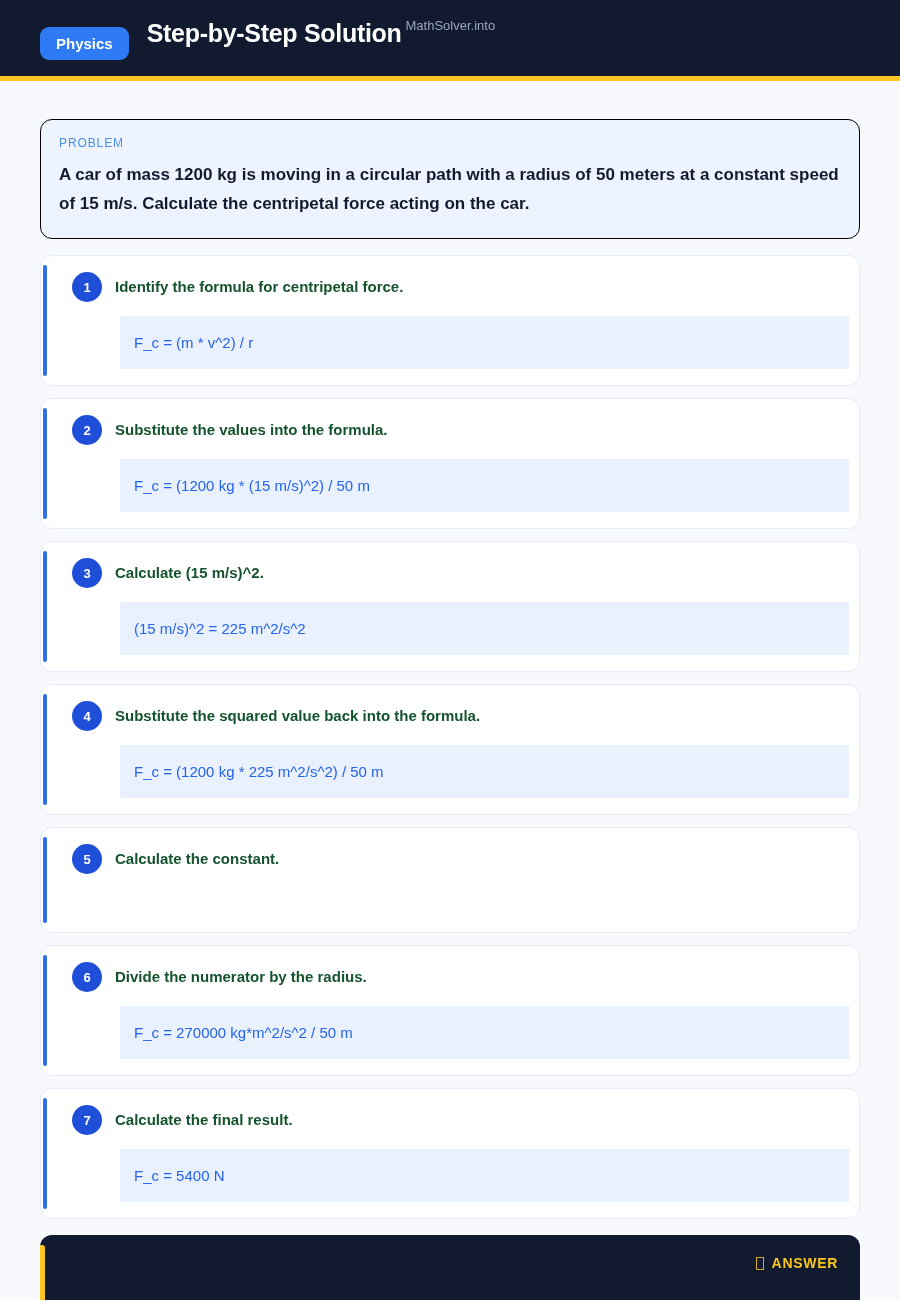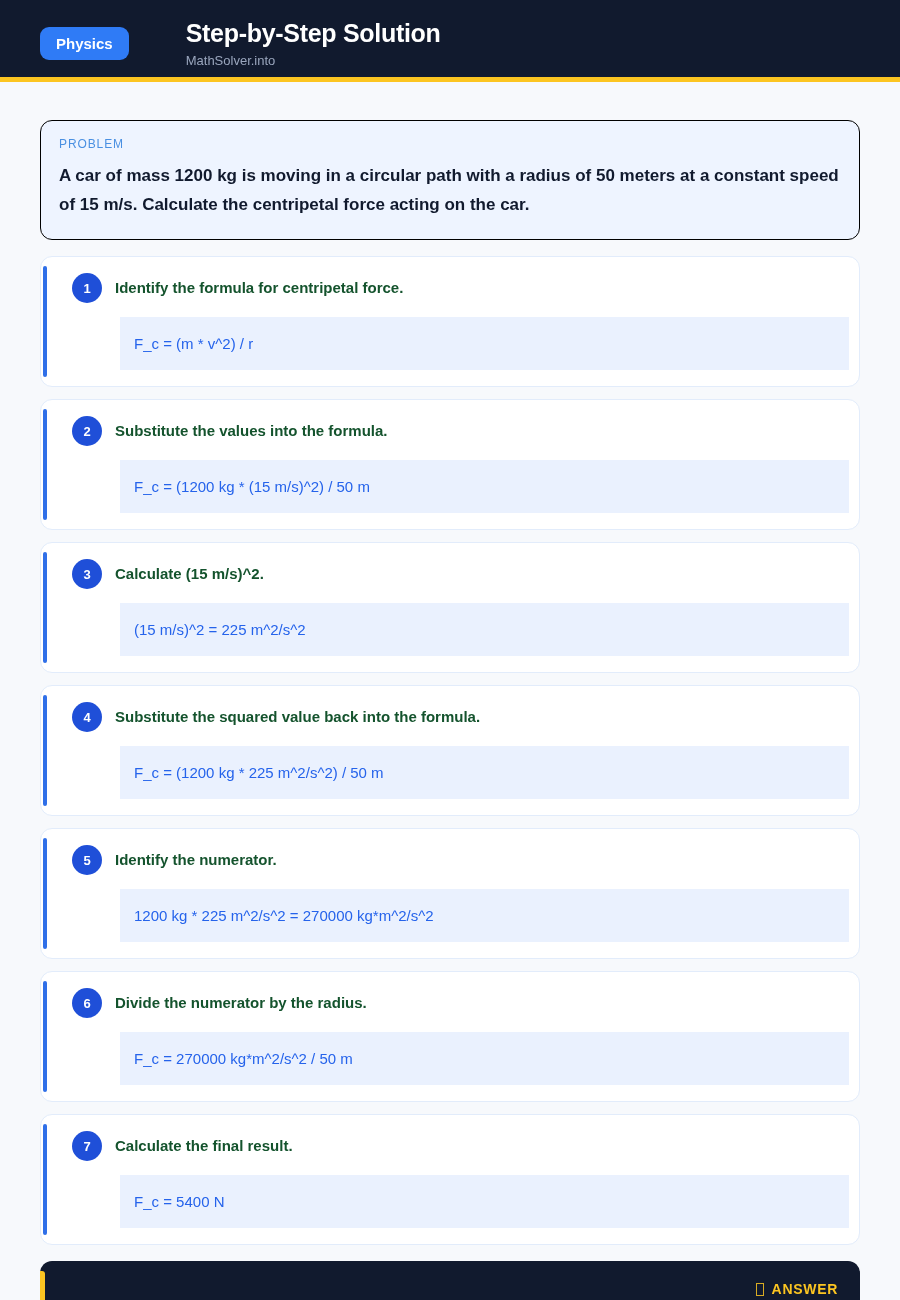--- a/index.html
+++ b/index.html
@@ -35,21 +35,21 @@
     background: #2f7bf6;
     color: #ffffff;
     font-size: 15px;
     font-weight: bold;
     padding: 9px 16px;
     border-radius: 9px;
     line-height: 1;
     margin-top: 9px;
     white-space: nowrap;
   }
-  .header-titles { display: flex; flex-direction: column; gap: 4px; margin-left: 39px; }
+  .header-titles { display: flex; flex-direction: row; gap: 4px; }
   .header-title {
     color: #ffffff;
     font-size: 25px;
     font-weight: bold;
     letter-spacing: -0.3px;
     line-height: 1.25;
   }
   .header-sub {
     color: #9aa6bd;
     font-size: 13px;
@@ -248,24 +248,21 @@
         </div>
         <div class="formula-box">
           <span class="formula-text">F_c = (1200 kg * 225 m^2/s^2) / 50 m</span>
         </div>
       </div>
 
       <div class="step-card">
         <div class="step-accent"></div>
         <div class="step-head">
           <div class="step-badge">5</div>
-          <div class="step-title">Identify the numerator.</div>
-        </div>
-        <div class="formula-box">
-          <span class="formula-text">1200 kg * 225 m^2/s^2 = 270000 kg*m^2/s^2</span>
+          <div class="step-title">Calculate the constant.</div>
         </div>
       </div>
 
       <div class="step-card">
         <div class="step-accent"></div>
         <div class="step-head">
           <div class="step-badge">6</div>
           <div class="step-title">Divide the numerator by the radius.</div>
         </div>
         <div class="formula-box">

